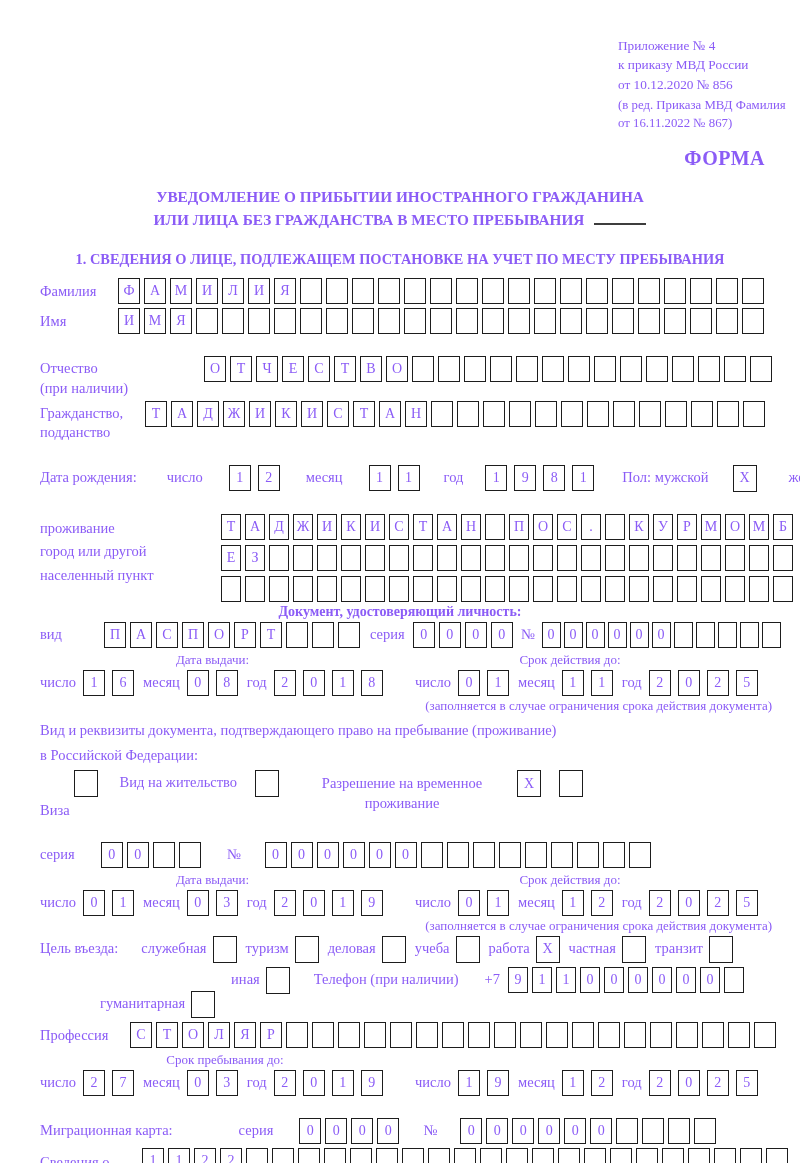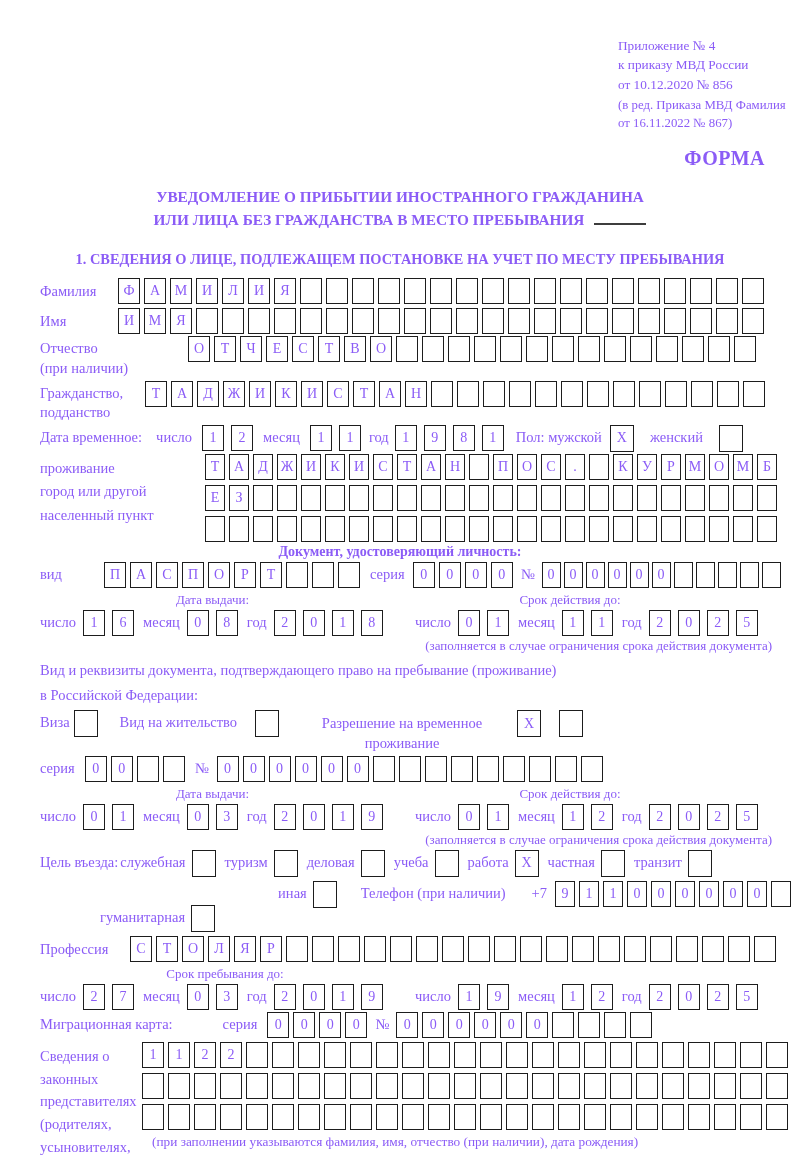--- a/index.html
+++ b/index.html
@@ -35,21 +35,21 @@
   .dualhead{display:flex;margin-left:40px;margin-top:4px;font-size:13px;}
   .dh-l{width:345px;text-align:center;}
   .dh-r{width:370px;text-align:center;}
   .daterow{display:flex;align-items:flex-start;margin-left:40px;margin-top:2px;}
   .dategrp{display:flex;align-items:flex-start;}
   .dategrp .inlbl{margin-right:7px;}
   .dategrp .cells{margin-right:9px;}
   .intro{margin-left:40px;line-height:1.75;margin-top:4px;}
   .stack{line-height:1.35;}
   .optlbl-c{text-align:center;line-height:1.35;padding-top:4px;}
-  .mt2{margin-top:2px;} .mt4{margin-top:4px;} .mt6{margin-top:2px;} .mt10{margin-top:10px;}
+  .mt2{margin-top:2px;} .mt4{margin-top:4px;} .mt6{margin-top:22px;gap:16px;} .mt10{margin-top:10px;}
   .rowgap{margin-bottom:5px;}
   .pairs{display:flex;align-items:flex-start;}
   .pair{display:flex;align-items:flex-start;margin-right:9px;}
   .pair .inlbl{margin-right:6px;}
   .legal-note{font-size:13.3px;margin-left:150px;margin-top:4px;}
 </style>
 </head>
 <body>
 
 <div class="page">
@@ -192,21 +192,21 @@
         <span class="cell"></span>
         <span class="cell"></span>
         <span class="cell"></span>
         <span class="cell"></span>
         <span class="cell"></span>
         <span class="cell"></span>
       </div>
   </div>
 
   <div class="frow mt6">
-    <span class="inlbl" style="margin-right:14px;">Дата временное:</span>
+    <span class="inlbl" style="margin-right:14px;">Дата рождения:</span>
     <span class="inlbl" style="margin-right:10px;">число</span>
     <span class="cells cells-date" style="margin-right:10px;">
         <span class="cell">1</span>
         <span class="cell">2</span>
       </span>
     <span class="inlbl" style="margin-right:10px;">месяц</span>
     <span class="cells cells-date" style="margin-right:8px;">
         <span class="cell">1</span>
         <span class="cell">1</span>
       </span>
@@ -397,21 +397,21 @@
           <span class="cell">5</span>
         </span>
     </div>
   </div>
   <div class="note">(заполняется в случае ограничения срока действия документа)</div>
 
   <div class="intro">Вид и реквизиты документа, подтверждающего право на пребывание (проживание)</div>
   <div class="intro" style="margin-top:0;">в Российской Федерации:</div>
 
   <div class="frow mt2">
-    <span class="inlbl" style="margin-right:4px;">Виза</span>
+    <span class="inlbl" style="margin-right:4px;margin-top:28px;">Виза</span>
     <span class="cells cb" style="margin-right:22px;">
         <span class="cell"></span>
       </span>
     <span class="inlbl" style="margin-right:18px;">Вид на жительство</span>
     <span class="cells cb" style="margin-right:20px;">
         <span class="cell"></span>
       </span>
     <span class="optlbl-c" style="width:206px;margin-right:12px;">Разрешение на временное проживание</span>
     <span class="cells cb" style="margin-right:18px;">
         <span class="cell">X</span>
@@ -489,21 +489,21 @@
           <span class="cell">2</span>
           <span class="cell">0</span>
           <span class="cell">2</span>
           <span class="cell">5</span>
         </span>
     </div>
   </div>
   <div class="note">(заполняется в случае ограничения срока действия документа)</div>
 
   <div class="frow pairs mt2">
-    <span class="inlbl" style="margin-right:2px;">Цель въезда:</span>
+    <span class="inlbl" style="margin-right:23px;">Цель въезда:</span>
     <span class="pair">
         <span class="inlbl">служебная</span>
         <span class="cells cb">
           <span class="cell"></span>
         </span>
       </span>
     <span class="pair">
         <span class="inlbl">туризм</span>
         <span class="cells cb">
           <span class="cell"></span>
@@ -541,21 +541,21 @@
       </span>
   </div>
 
   <div class="frow pairs mt4" style="margin-left:100px;">
     <span class="pair" style="margin-right:16px;margin-top:24px;">
         <span class="inlbl">гуманитарная</span>
         <span class="cells cb">
           <span class="cell"></span>
         </span>
       </span>
-    <span class="pair" style="margin-right:24px;margin-left:47px;">
+    <span class="pair" style="margin-right:24px;">
         <span class="inlbl">иная</span>
         <span class="cells cb">
           <span class="cell"></span>
         </span>
       </span>
     <span class="inlbl" style="margin-right:26px;">Телефон (при наличии)</span>
     <span class="inlbl" style="margin-right:8px;">+7</span>
     <span class="cells cells-md">
         <span class="cell">9</span>
         <span class="cell">1</span>

